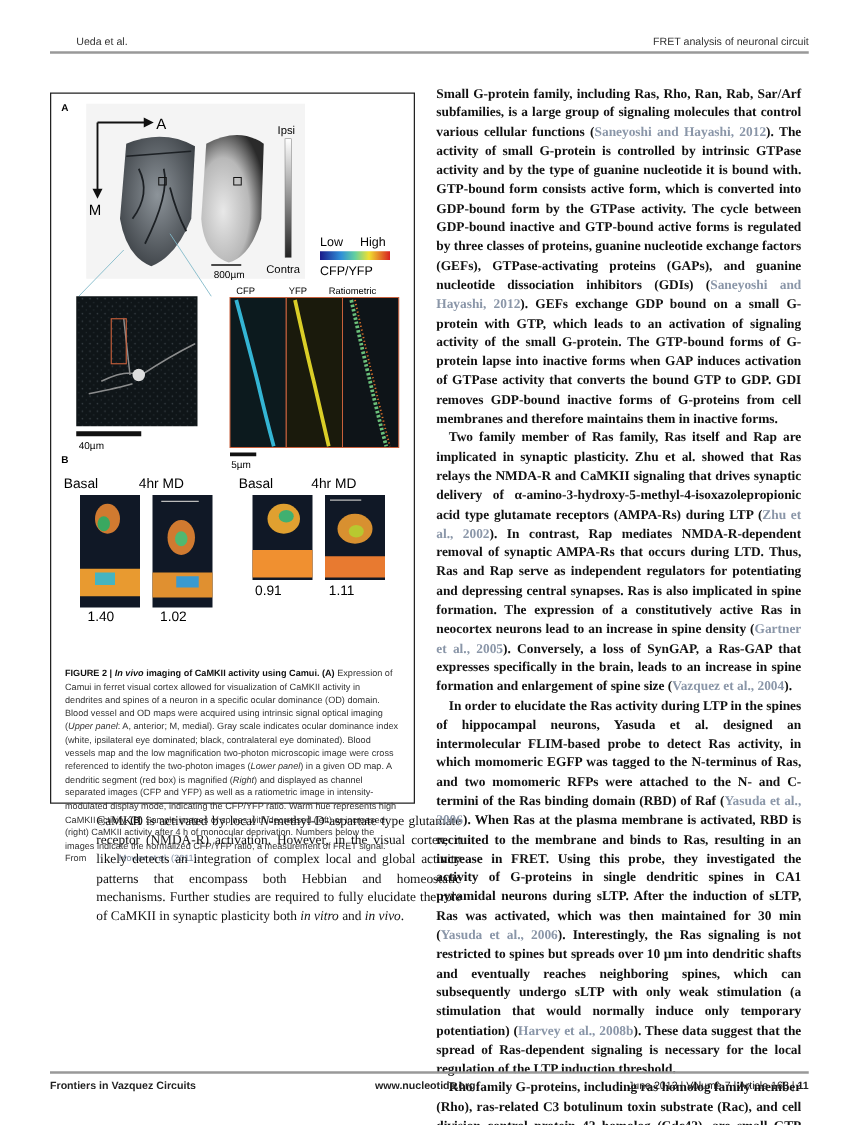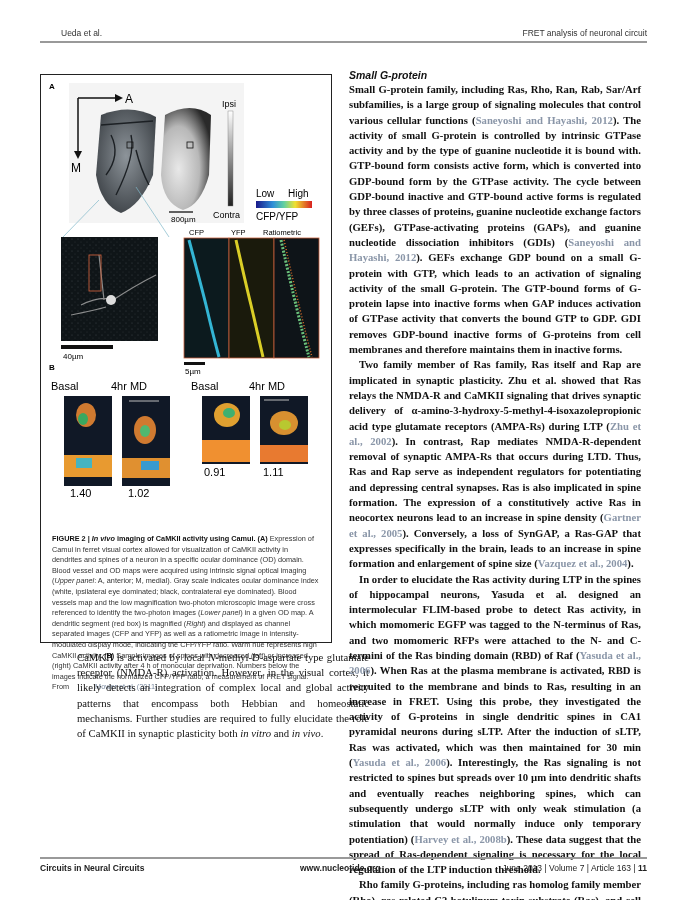--- a/index.html
+++ b/index.html
@@ -160,25 +160,24 @@
   <div class="cap">
     <b>FIGURE 2 | </b><b><i>In vivo</i></b><b> imaging of CaMKII activity using Camui. (A)</b><span> Expression of Camui in ferret visual cortex allowed for visualization of CaMKII activity in dendrites and spines of a neuron in a specific ocular dominance (OD) domain. Blood vessel and OD maps were acquired using intrinsic signal optical imaging (</span><i>Upper panel</i><span>: A, anterior; M, medial). Gray scale indicates ocular dominance index (white, ipsilateral eye dominated; black, contralateral eye dominated). Blood vessels map and the low magnification two-photon microscopic image were cross referenced to identify the two-photon images (</span><i>Lower panel</i><span>) in a given OD map. A dendritic segment (red box) is magnified (</span><i>Right</i><span>) and displayed as channel separated images (CFP and YFP) as well as a ratiometric image in intensity-modulated display mode, indicating the CFP/YFP ratio. Warm hue represents high CaMKII activity. </span><b>(B)</b><span> Sample images of spines with decreased (left) or increased (right) CaMKII activity after 4 h of monocular deprivation. Numbers below the images indicate the normalized CFP/YFP ratio, a measurement of FRET signal. From </span><span class="ref">Mower et al. (2011)</span><span>.</span>
   </div>
 </div>
 
 <div class="leftbody">
   <span>CaMKII is activated by local </span><i>N</i><span>-methyl-D-aspartate type glutamate receptor (NMDA-R) activation. However, in the visual cortex, it likely detects an integration of complex local and global activity patterns that encompass both Hebbian and homeostatic mechanisms. Further studies are required to fully elucidate the role of CaMKII in synaptic plasticity both </span><i>in vitro</i><span> and </span><i>in vivo</i><span>.</span>
 </div>
 
 <div class="rcol">
-  <h3>Small G-protein</h3>
   <p><span>Small G-protein family, including Ras, Rho, Ran, Rab, Sar/Arf subfamilies, is a large group of signaling molecules that control various cellular functions (</span><span class="ref">Saneyoshi and Hayashi, 2012</span><span>). The activity of small G-protein is controlled by intrinsic GTPase activity and by the type of guanine nucleotide it is bound with. GTP-bound form consists active form, which is converted into GDP-bound form by the GTPase activity. The cycle between GDP-bound inactive and GTP-bound active forms is regulated by three classes of proteins, guanine nucleotide exchange factors (GEFs), GTPase-activating proteins (GAPs), and guanine nucleotide dissociation inhibitors (GDIs) (</span><span class="ref">Saneyoshi and Hayashi, 2012</span><span>). GEFs exchange GDP bound on a small G-protein with GTP, which leads to an activation of signaling activity of the small G-protein. The GTP-bound forms of G-protein lapse into inactive forms when GAP induces activation of GTPase activity that converts the bound GTP to GDP. GDI removes GDP-bound inactive forms of G-proteins from cell membranes and therefore maintains them in inactive forms.</span></p>
   <p class="ind"><span>Two family member of Ras family, Ras itself and Rap are implicated in synaptic plasticity. Zhu et al. showed that Ras relays the NMDA-R and CaMKII signaling that drives synaptic delivery of α-amino-3-hydroxy-5-methyl-4-isoxazolepropionic acid type glutamate receptors (AMPA-Rs) during LTP (</span><span class="ref">Zhu et al., 2002</span><span>). In contrast, Rap mediates NMDA-R-dependent removal of synaptic AMPA-Rs that occurs during LTD. Thus, Ras and Rap serve as independent regulators for potentiating and depressing central synapses. Ras is also implicated in spine formation. The expression of a constitutively active Ras in neocortex neurons lead to an increase in spine density (</span><span class="ref">Gartner et al., 2005</span><span>). Conversely, a loss of SynGAP, a Ras-GAP that expresses specifically in the brain, leads to an increase in spine formation and enlargement of spine size (</span><span class="ref">Vazquez et al., 2004</span><span>).</span></p>
   <p class="ind"><span>In order to elucidate the Ras activity during LTP in the spines of hippocampal neurons, Yasuda et al. designed an intermolecular FLIM-based probe to detect Ras activity, in which momomeric EGFP was tagged to the N-terminus of Ras, and two momomeric RFPs were attached to the N- and C-termini of the Ras binding domain (RBD) of Raf (</span><span class="ref">Yasuda et al., 2006</span><span>). When Ras at the plasma membrane is activated, RBD is recruited to the membrane and binds to Ras, resulting in an increase in FRET. Using this probe, they investigated the activity of G-proteins in single dendritic spines in CA1 pyramidal neurons during sLTP. After the induction of sLTP, Ras was activated, which was then maintained for 30 min (</span><span class="ref">Yasuda et al., 2006</span><span>). Interestingly, the Ras signaling is not restricted to spines but spreads over 10 µm into dendritic shafts and eventually reaches neighboring spines, which can subsequently undergo sLTP with only weak stimulation (a stimulation that would normally induce only temporary potentiation) (</span><span class="ref">Harvey et al., 2008b</span><span>). These data suggest that the spread of Ras-dependent signaling is necessary for the local regulation of the LTP induction threshold.</span></p>
   <p class="ind"><span>Rho family G-proteins, including ras homolog family member (Rho), ras-related C3 botulinum toxin substrate (Rac), and cell division control protein 42 homolog (Cdc42), are small GTP binding proteins that control the actin cytoskeleton (</span></p>
 </div>
 
 <div class="foot-rule"></div>
 <div class="foot">
-  <span class="l">Circuits in Neural Circuits</span>
+  <span class="l">Frontiers in Vazquez Circuits</span>
   <span class="c">www.nucleotide.org</span>
   <span class="r"><span>June 2013 | Volume 7 | Article 163 | </span><b>11</b></span>
 </div>
 
 </body></html>

